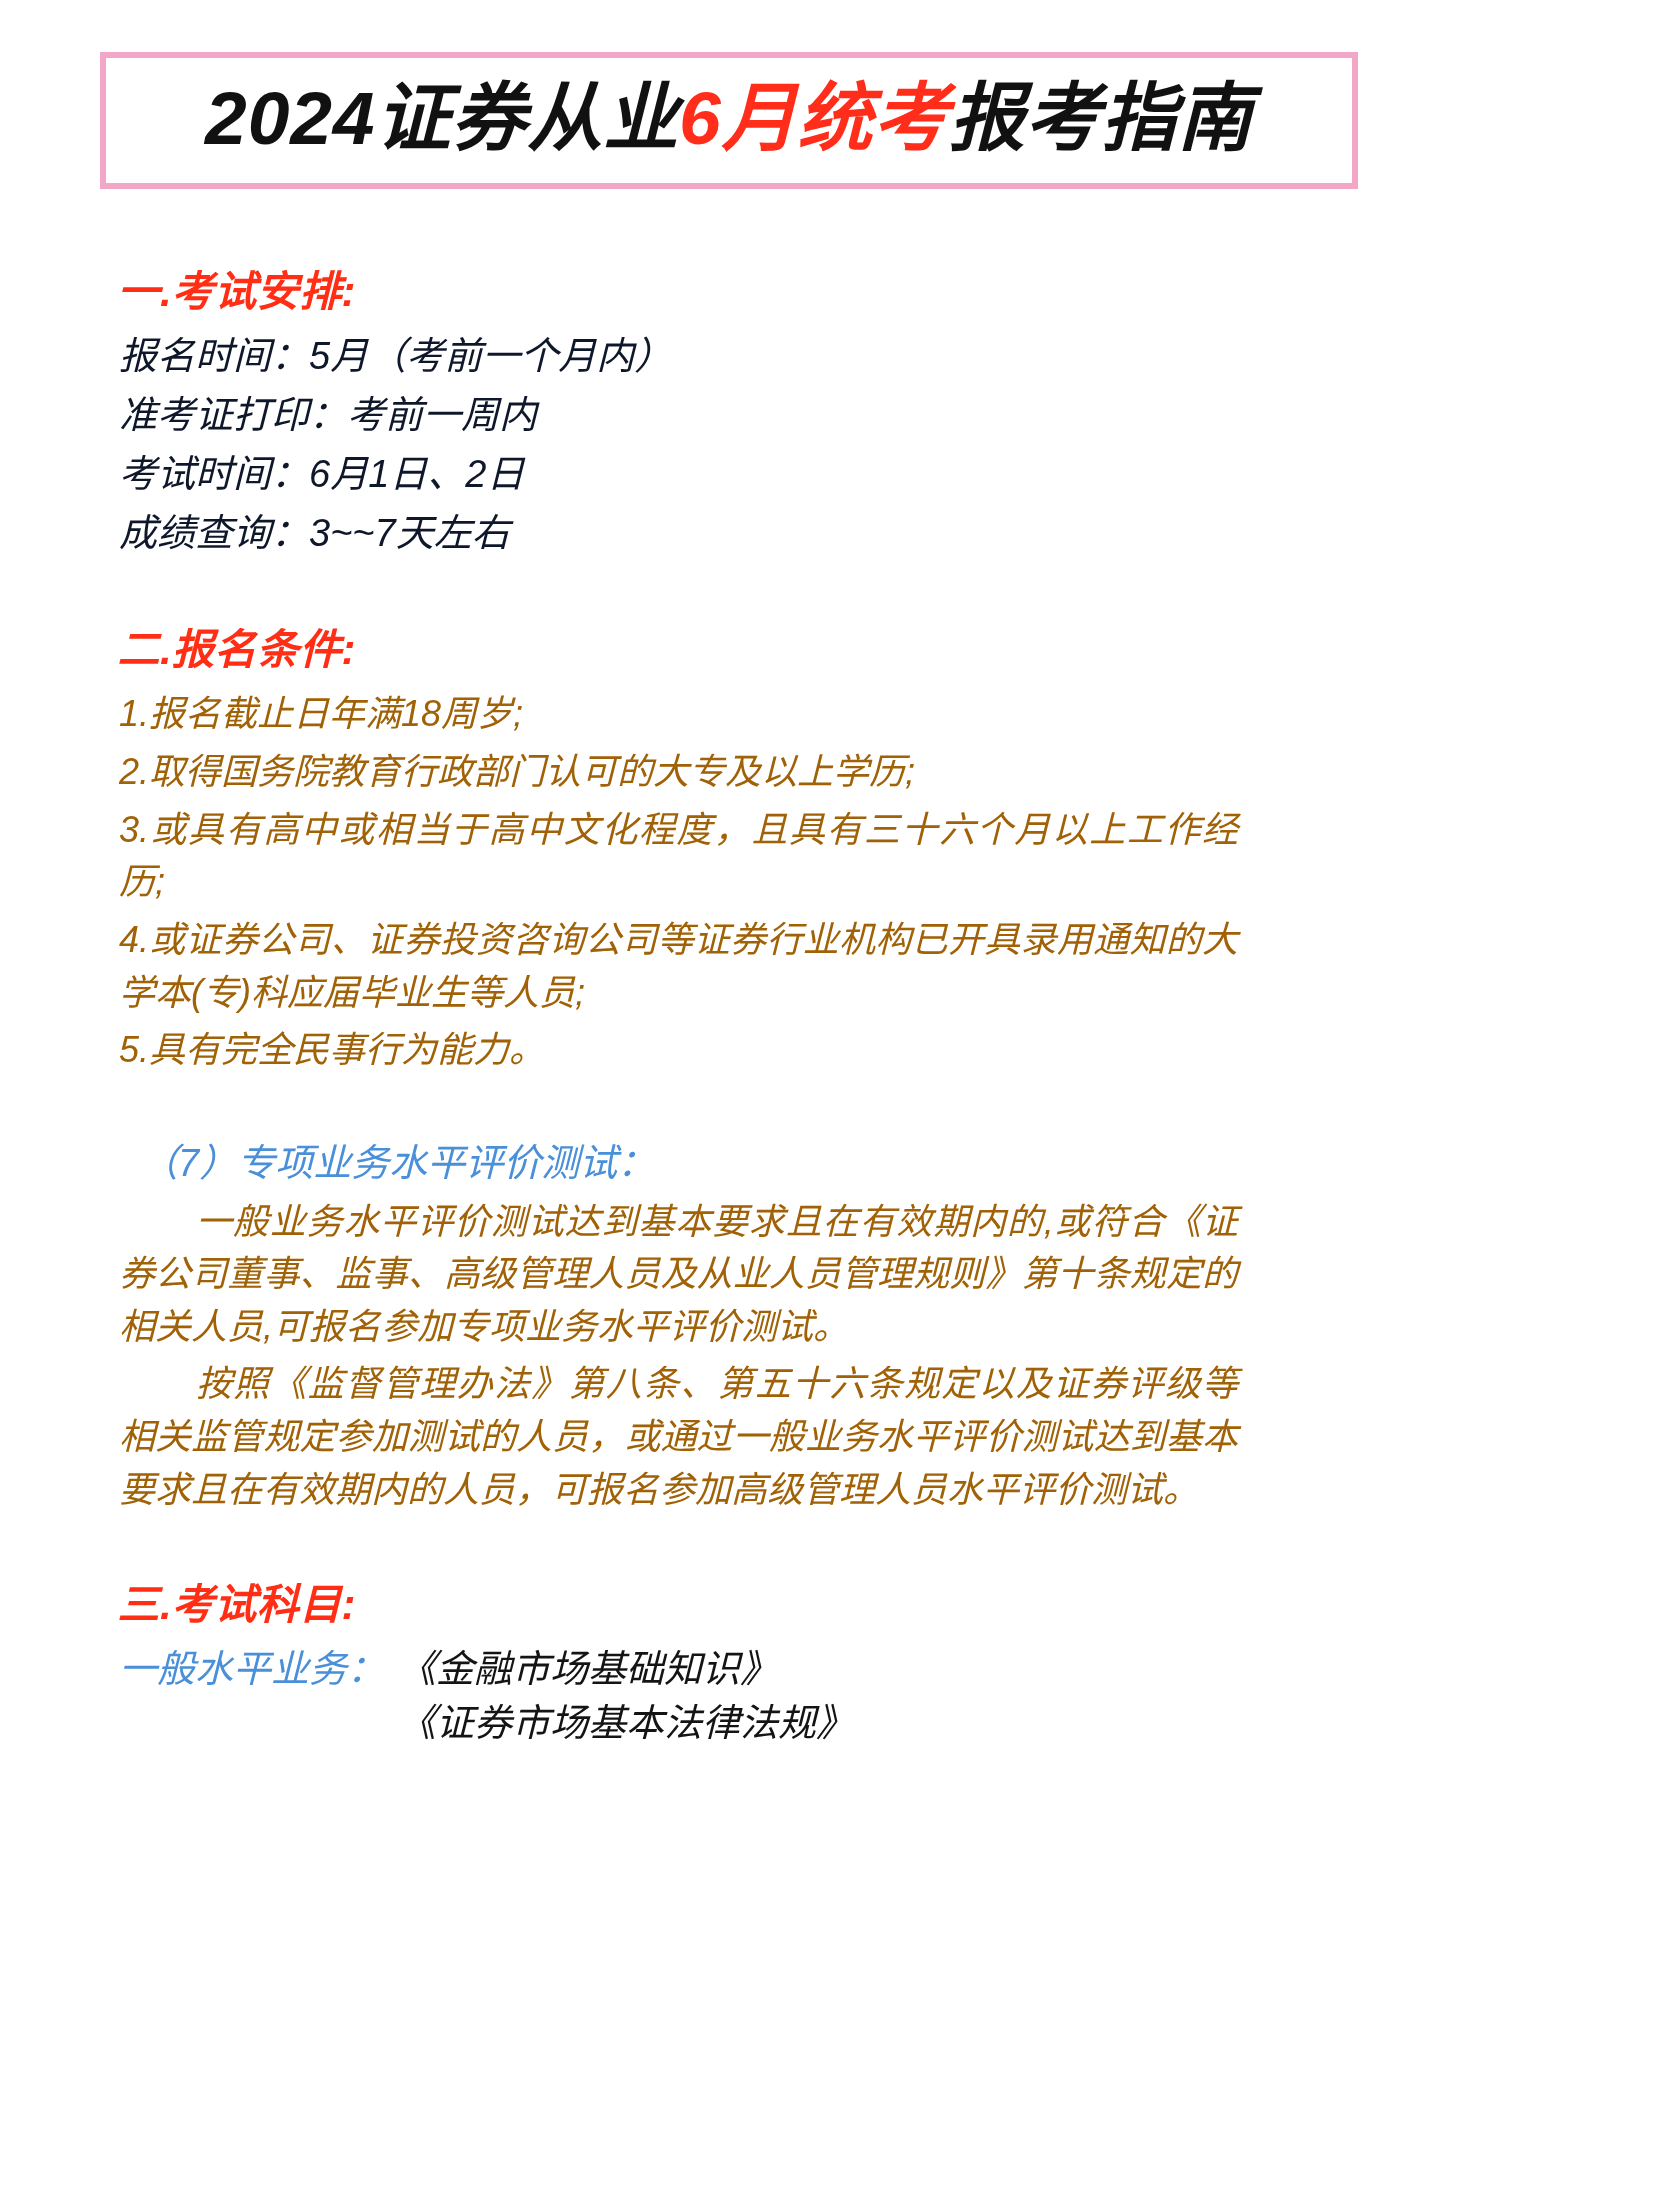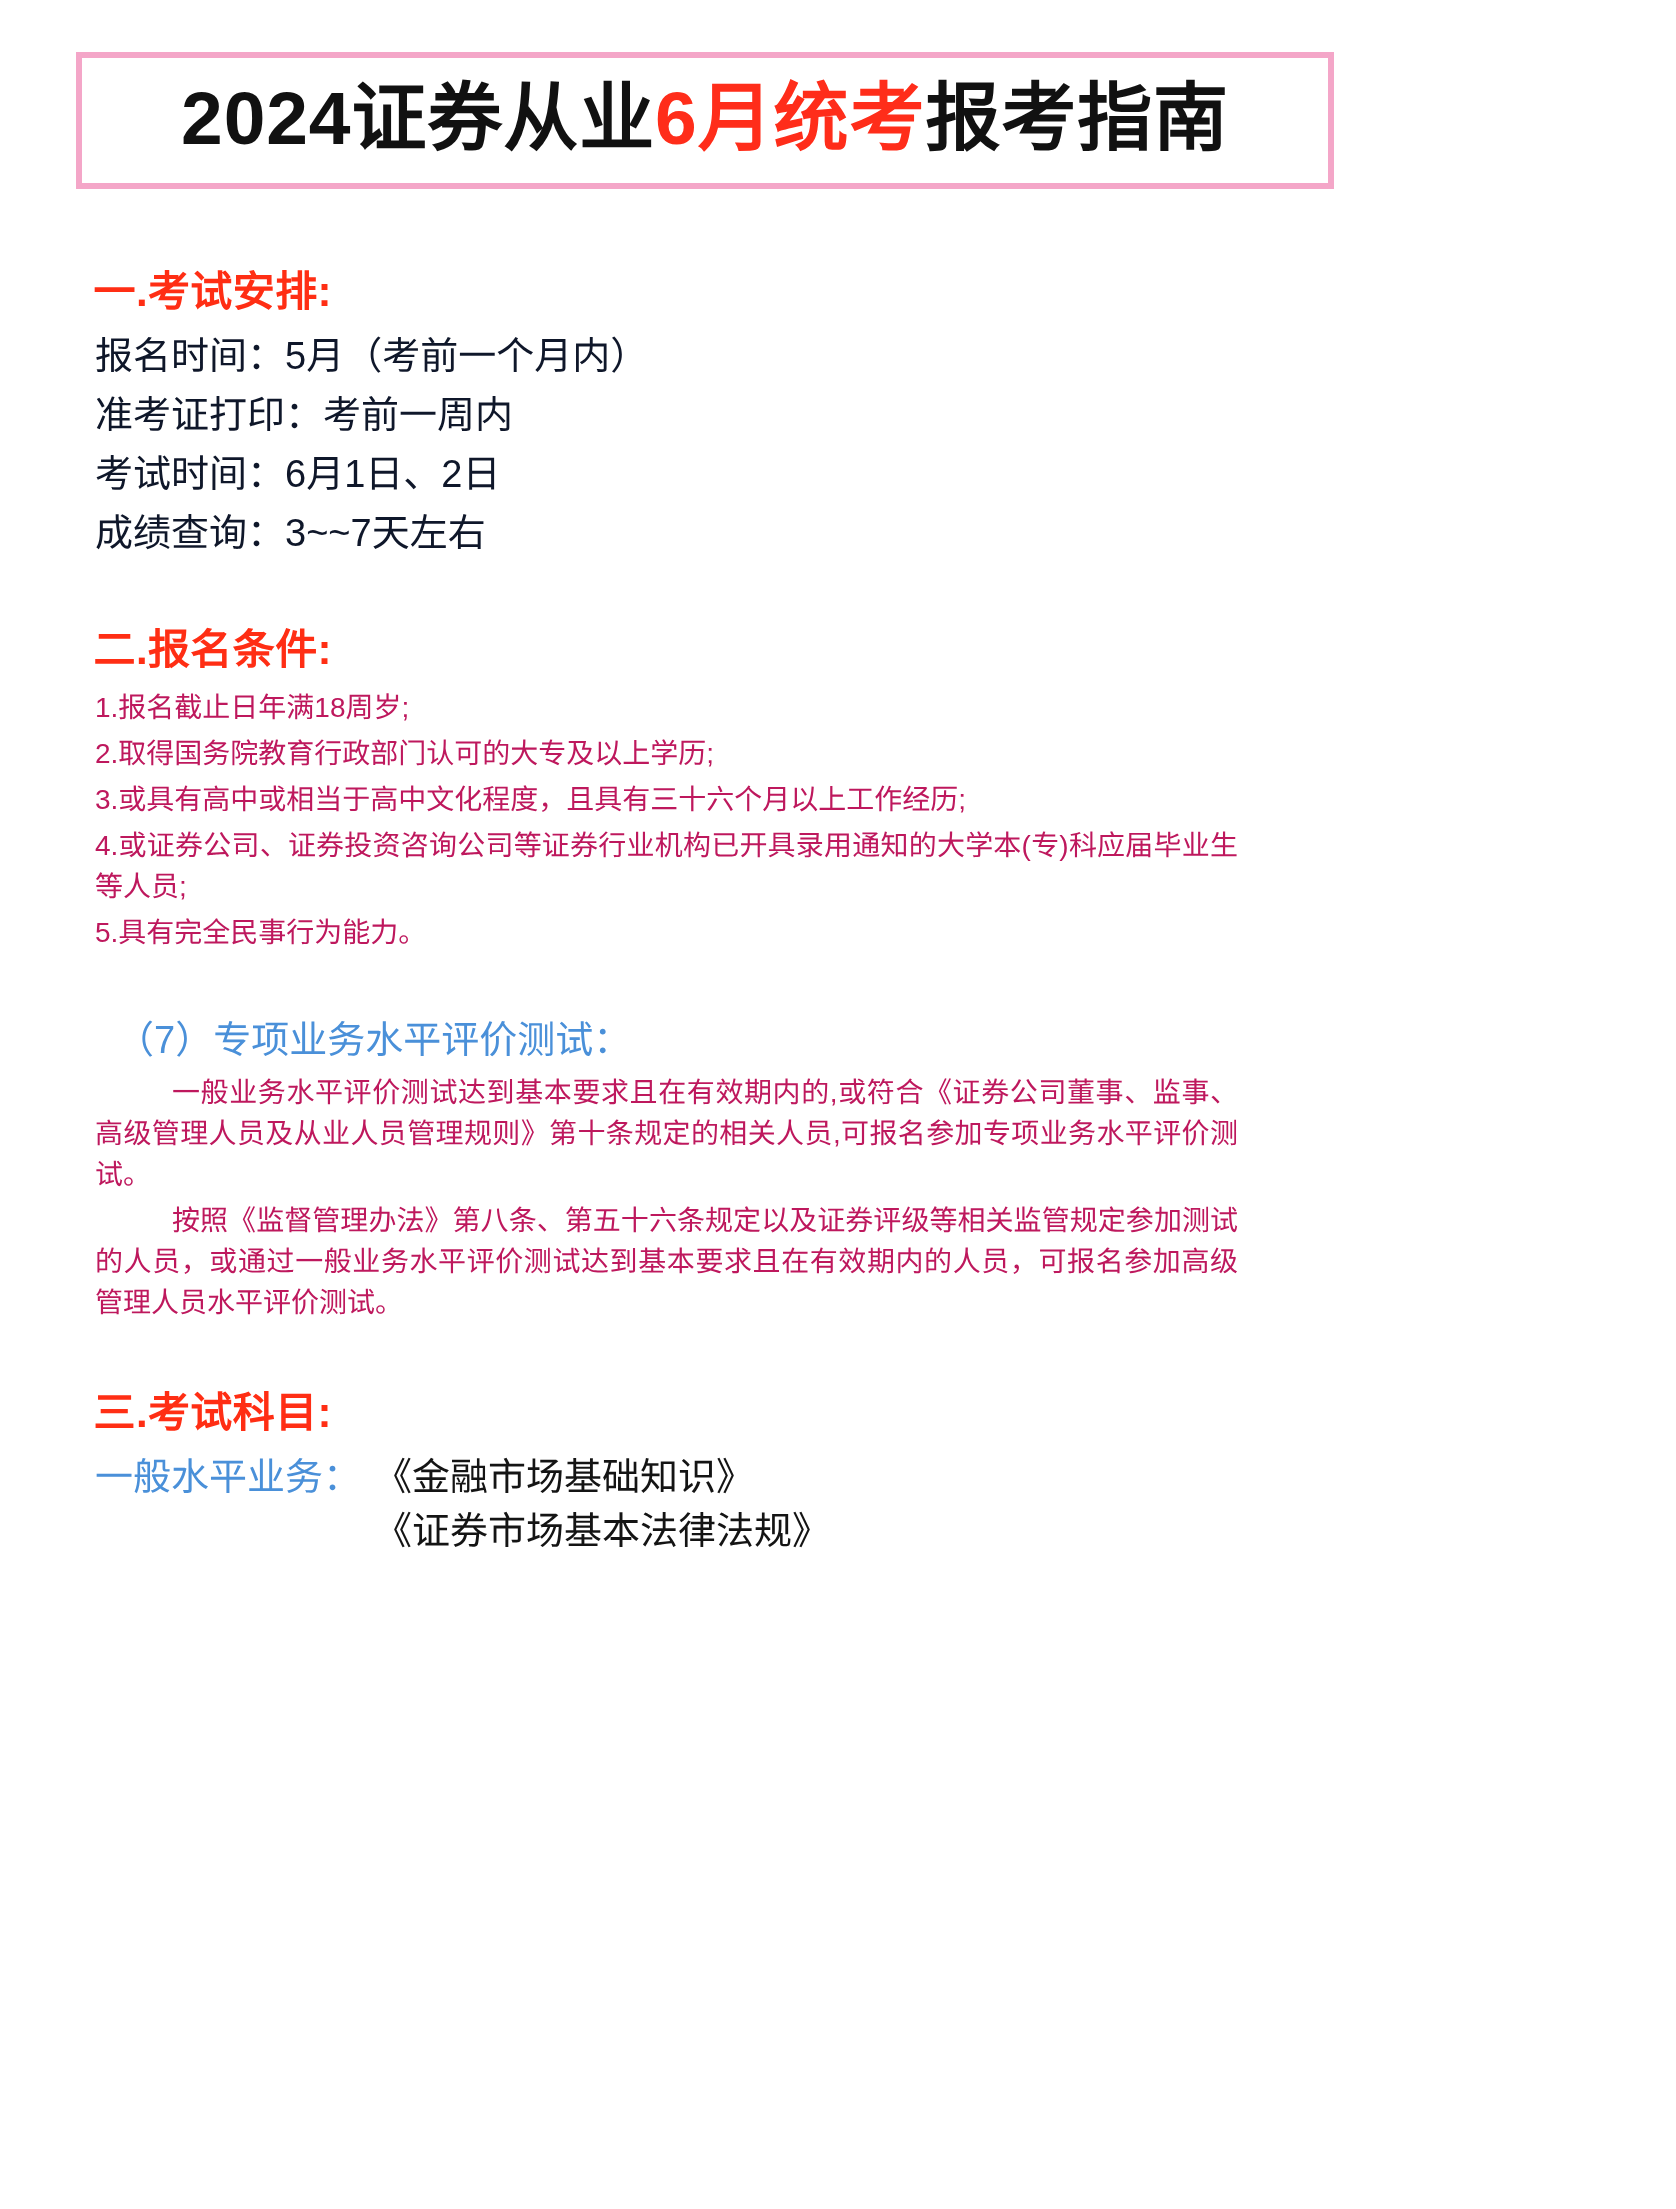--- a/index.html
+++ b/index.html
@@ -11,21 +11,22 @@
   body {
     width: 1677px;
     min-height: 2210px;
     font-family: "Liberation Sans", "DejaVu Sans", sans-serif;
     color: #111111;
     -webkit-font-smoothing: antialiased;
   }
   .page {
     width: 1334px;
     box-sizing: border-box;
-    padding: 52px 96px 35px 76px;
+    padding: 52px 96px 35px 100px;
+    font-style: italic;
   }
 
   
   .title-banner {
     margin: 0 auto 0 auto;
     width: 1258px;
     border: 6.1px solid #f4a6c8;
     box-sizing: border-box;
     padding: 19px 8.7px 23px 8.7px;
     text-align: center;
@@ -51,23 +52,23 @@
   .section-head.first { margin-top: 68px; }
 
   
   .line {
     font-size: 38px;
     line-height: 1.42;
     color: #0f172a;
     margin: 5.2px 0 5.2px 19px;
   }
   .para {
-    font-size: 28px;
+    font-size: 36px;
     line-height: 1.46;
-    color: #be185d;
+    color: #a16207;
     margin: 5.2px 0 5.2px 19px;
     text-align: justify;
   }
   .para.indent { text-indent: 77px; }
 
   .sub-head {
     font-size: 38px;
     line-height: 1.42;
     color: #4a90d9;
     margin: 10.5px 0 5.2px 40px;

